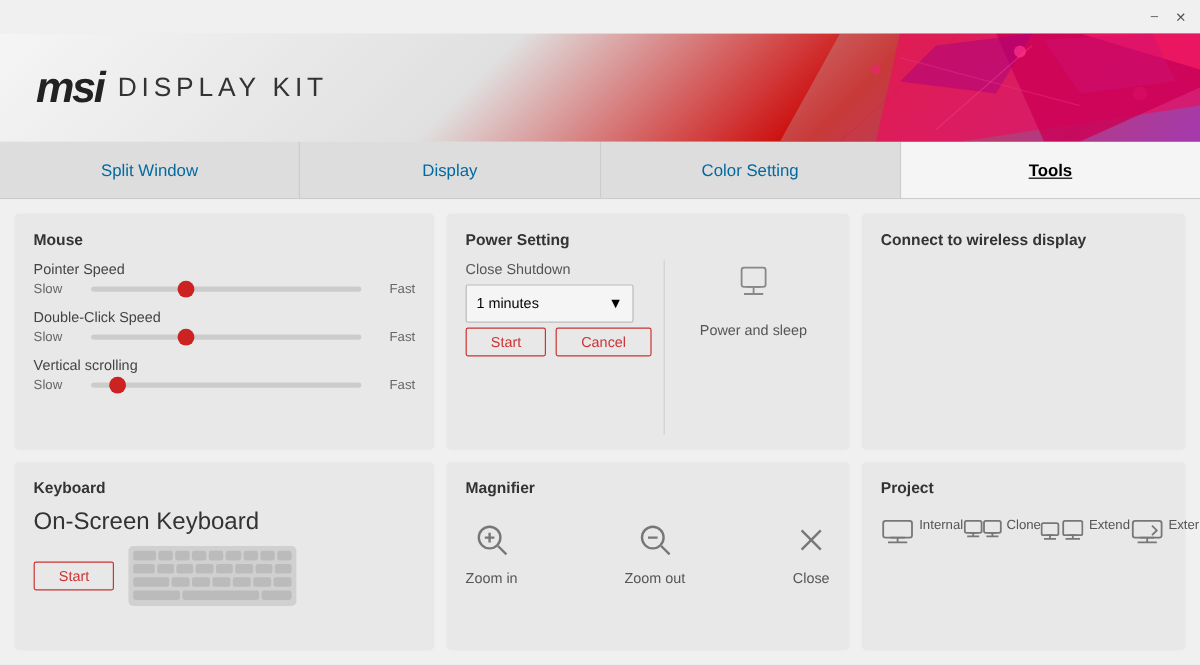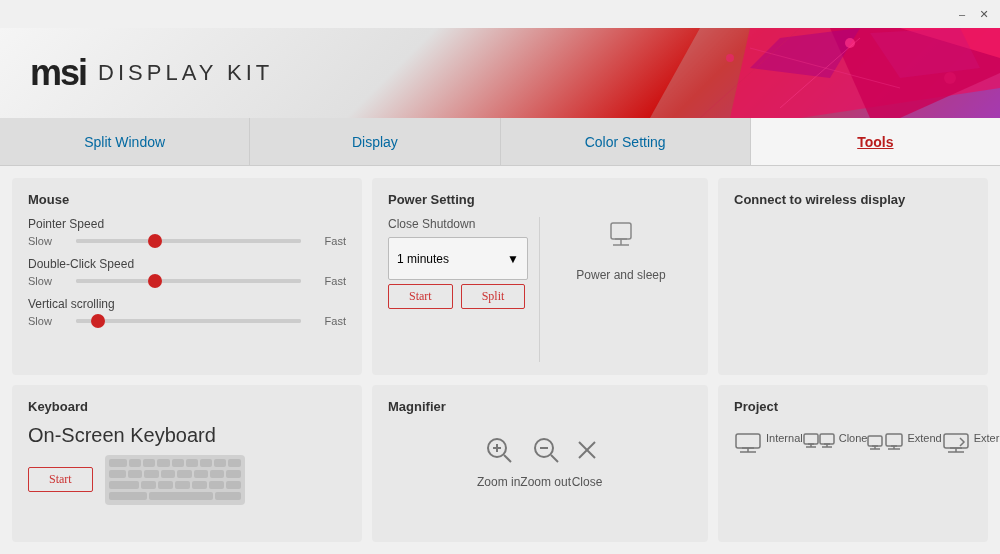--- a/index.html
+++ b/index.html
@@ -47,20 +47,21 @@
     .logo {
       position: relative;
       z-index: 2;
       display: flex;
       align-items: center;
       gap: 12px;
     }
     .msi-text {
       font-size: 36px;
       font-weight: 900;
+      font-style: italic;
       color: #222;
       font-family: Arial, sans-serif;
       letter-spacing: -2px;
     }
     .display-kit-text {
       font-size: 22px;
       font-weight: 300;
       color: #333;
       letter-spacing: 4px;
       text-transform: uppercase;
@@ -82,21 +83,21 @@
       font-size: 14px;
       color: #0369a1;
       cursor: pointer;
       border-right: 1px solid #ccc;
       background: #ddd;
       font-weight: 400;
     }
     .nav-tab:last-child { border-right: none; }
     .nav-tab.active {
       background: #f5f5f5;
-      color: #b91c1c;
+      color: #000000;
       font-weight: 700;
       border-bottom: none;
       text-decoration: underline;
     }
 
     
     .main-content {
       background: #f0f0f0;
       padding: 12px;
       display: grid;
@@ -156,41 +157,40 @@
     
     .power-card { grid-column: 2; grid-row: 1; }
     .power-icon {
       font-size: 28px;
       color: #888;
       margin-bottom: 4px;
     }
     .auto-shutdown-label { font-size: 12px; color: #555; margin-bottom: 6px; }
     .dropdown-select {
       width: 140px;
-      height: 43px;
+      height: 32px;
       border: 1px solid #bbb;
       background: #f5f5f5;
       border-radius: 2px;
       display: flex;
       align-items: center;
       justify-content: space-between;
       padding: 0 8px;
       font-size: 12px;
       cursor: pointer;
     }
     .btn-row { display: flex; gap: 8px; margin-top: 4px; }
     .btn {
       padding: 4px 20px;
       border-radius: 2px;
       font-size: 12px;
       cursor: pointer;
       border: 1px solid #cc3333;
       background: transparent;
       color: #cc3333;
-      font-family: Liberation Serif, serif;
     }
 
     .power-card-inner {
       display: grid;
       grid-template-columns: 1fr 1fr;
       height: calc(100% - 24px);
     }
     .power-settings-left {
       border-right: 1px solid #d0d0d0;
       padding-right: 10px;
@@ -255,21 +255,21 @@
       border-radius: 2px;
       flex: 1;
       height: 8px;
     }
 
     
     .magnifier-card { grid-column: 2; grid-row: 2; }
     .magnifier-icons {
       display: flex;
       align-items: center;
-      justify-content: center;
+      justify-content: space-between;
       padding: 10px 0;
     }
     .magnifier-item {
       display: flex;
       flex-direction: column;
       align-items: center;
       gap: 6px;
       font-size: 12px;
       color: #555;
       cursor: pointer;
@@ -391,21 +391,21 @@
     <div class="card-title">Power Setting</div>
     <div class="power-card-inner">
       <div class="power-settings-left">
         <div class="auto-shutdown-label">Close Shutdown</div>
         <div class="dropdown-select">
           <span>1 minutes</span>
           <span>▼</span>
         </div>
         <div class="btn-row">
           <button class="btn">Start</button>
-          <button class="btn">Split</button>
+          <button class="btn">Cancel</button>
         </div>
       </div>
       <div class="power-settings-right">
         <div class="power-icon">
           <svg width="36" height="36" viewBox="0 0 36 36" fill="none" xmlns="http://www.w3.org/2000/svg">
             <rect x="8" y="6" width="20" height="16" rx="2" stroke="#888" stroke-width="1.5" fill="none"></rect>
             <line x1="12" y1="22" x2="24" y2="22" stroke="#888" stroke-width="1.5"></line>
             <line x1="10" y1="28" x2="26" y2="28" stroke="#888" stroke-width="1.5"></line>
             <line x1="18" y1="22" x2="18" y2="28" stroke="#888" stroke-width="1.5"></line>
           </svg>

